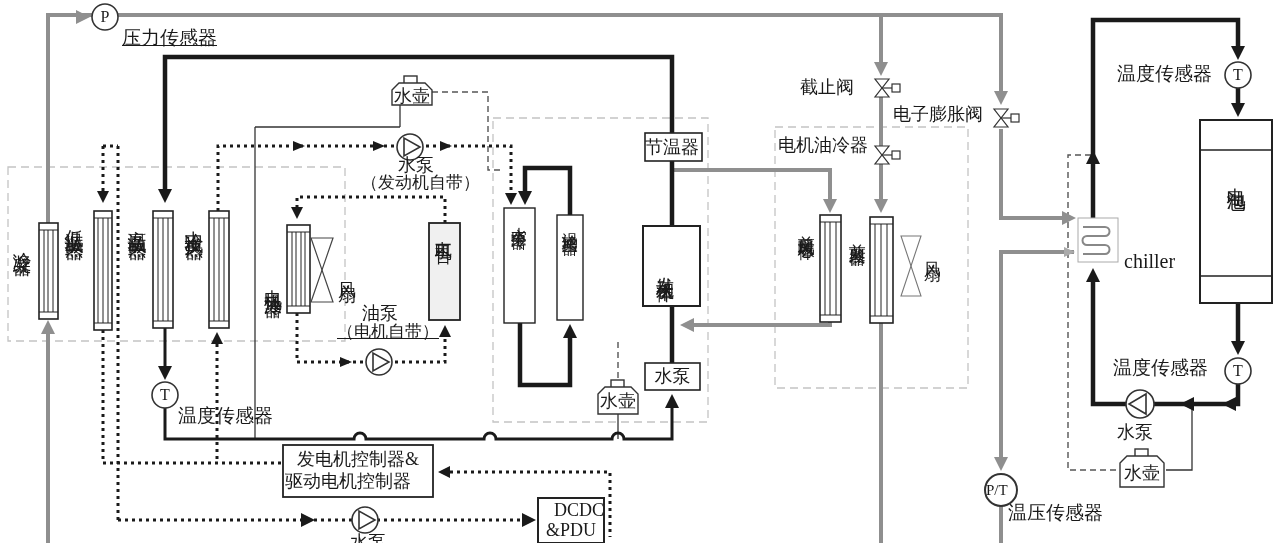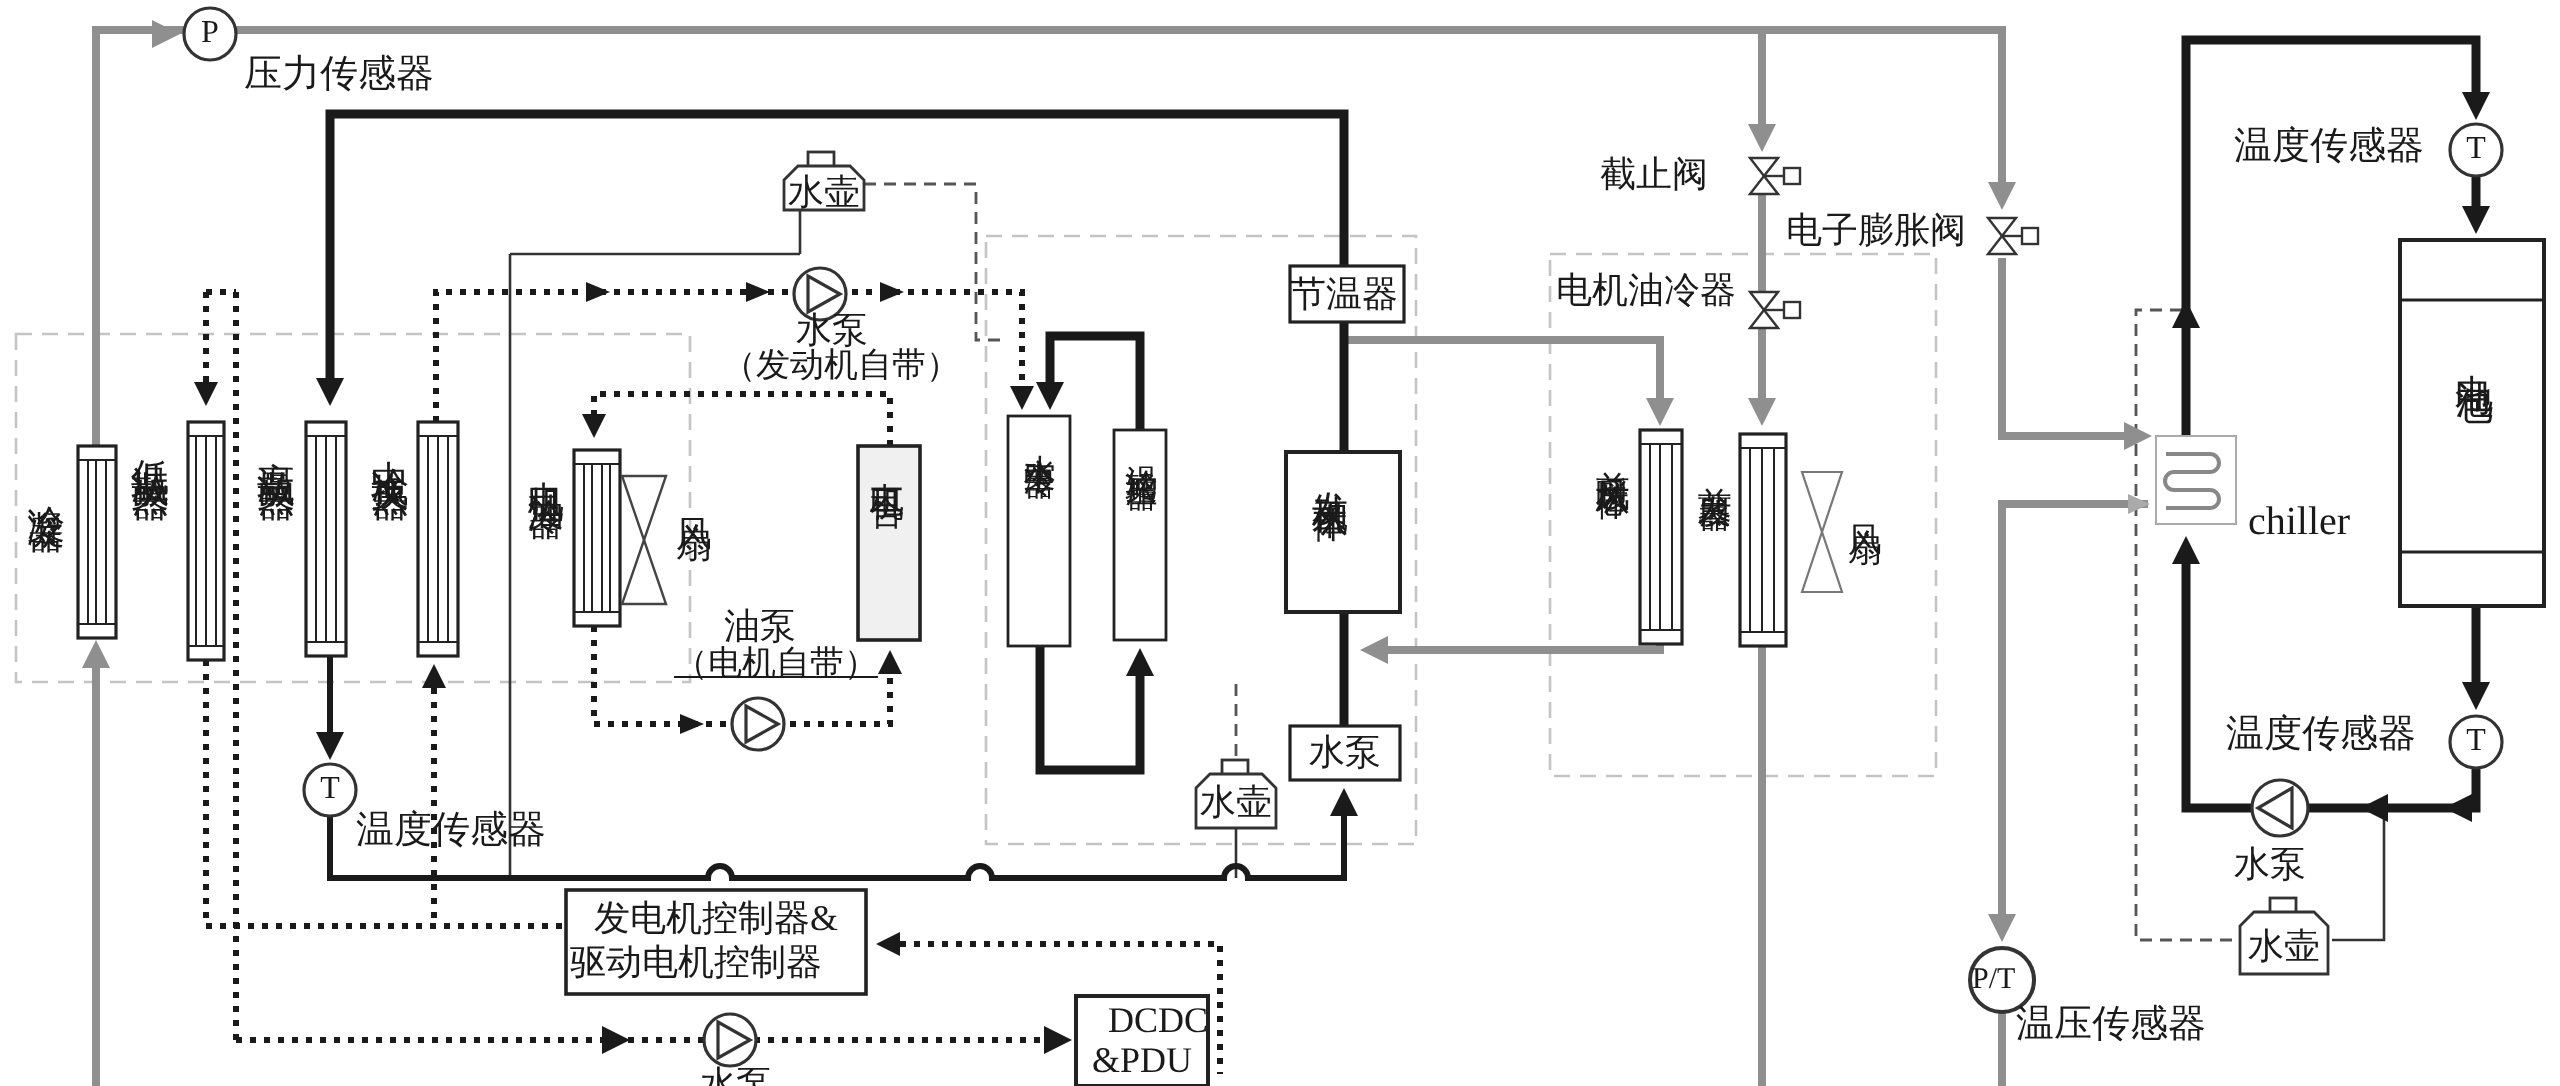--- a/index.html
+++ b/index.html
@@ -1,21 +1,21 @@
 <!DOCTYPE html>
 <html><head>
 <meta charset="utf-8">
 <style>
   html,body{margin:0;padding:0;background:#fff;}
   #stage{position:relative;width:1280px;height:543px;background:#fff;overflow:hidden;
          font-family:"Liberation Serif","DejaVu Serif",serif;color:#1a1a1a;}
   #pipes{position:absolute;left:0;top:0;}
   .lbl{position:absolute;white-space:nowrap;line-height:1.05;}
   .v{writing-mode:vertical-rl;text-orientation:upright;letter-spacing:3px;}
-  .f19{font-size:19px;} .f18{font-size:18px;} .f17{font-size:17px;}
+  .f19{font-size:19px;} .f18{font-size:18px;text-align:center;} .f17{font-size:17px;}
   .f16{font-size:16px;} .f15{font-size:18px;} .f20{font-size:20px;}
   .ctr{text-align:center;}
   .sym{position:absolute;text-align:center;font-size:16px;}
   .wrapcol{writing-mode:vertical-lr;text-orientation:upright;letter-spacing:2px;line-height:27px;}
 </style>
 </head>
 <body>
 
 <div id="stage">
 
@@ -250,33 +250,33 @@
     <circle cx="1001" cy="490" r="16" stroke-width="2"></circle>
   </g>
 </svg>
 
 <div class="sym" style="left:97px;top:8px;width:16px;">P</div>
 <div class="sym" style="left:157px;top:386px;width:16px;">T</div>
 <div class="sym" style="left:1230px;top:66px;width:16px;">T</div>
 <div class="sym" style="left:1230px;top:362px;width:16px;">T</div>
 <div class="sym" style="left:986px;top:482px;width:16px;font-size:15px;">P/T</div>
 
-<div class="lbl f19" style="left:122px;top:28px;">压力传感器</div>
+<div class="lbl f19" style="left:122px;top:28px;text-decoration:underline;">压力传感器</div>
 <div class="lbl f19" style="left:178px;top:406px;">温度传感器</div>
 <div class="lbl f18" style="left:398px;top:156px;">水泵</div>
 <div class="lbl f17" style="left:361px;top:174px;">（发动机自带）</div>
 <div class="lbl f18" style="left:362px;top:304px;">油泵</div>
 <div class="lbl f17" style="left:337px;top:323px;text-decoration:underline;">（电机自带）</div>
 <div class="lbl f18 ctr" style="left:645px;top:138px;width:38px;">节温器</div>
 <div class="lbl f18 ctr" style="left:645px;top:367px;width:55px;">水泵</div>
 <div class="lbl f15 ctr" style="left:392px;top:87px;width:40px;">水壶</div>
 <div class="lbl f15 ctr" style="left:598px;top:392px;width:40px;">水壶</div>
 <div class="lbl f15 ctr" style="left:1120px;top:464px;width:44px;">水壶</div>
 <div class="lbl f18" style="left:800px;top:78px;">截止阀</div>
-<div class="lbl f18" style="left:893px;top:106px;">电子膨胀阀</div>
+<div class="lbl f18" style="left:893px;top:106px;font-family:Liberation Mono, monospace;">电子膨胀阀</div>
 <div class="lbl f18" style="left:778px;top:136px;">电机油冷器</div>
 <div class="lbl f19" style="left:1117px;top:64px;">温度传感器</div>
 <div class="lbl f19" style="left:1113px;top:358px;">温度传感器</div>
 <div class="lbl f20" style="left:1124px;top:251px;">chiller</div>
 <div class="lbl f18" style="left:1117px;top:423px;">水泵</div>
 <div class="lbl f19" style="left:1008px;top:503px;">温压传感器</div>
 <div class="lbl f18 ctr" style="left:285px;top:450px;width:146px;">发电机控制器&amp;</div>
 <div class="lbl f18 ctr" style="left:285px;top:472px;width:117px;">驱动电机控制器</div>
 <div class="lbl f18 ctr" style="left:540px;top:501px;width:78px;">DCDC</div>
 <div class="lbl f18 ctr" style="left:540px;top:521px;width:62px;">&amp;PDU</div>

